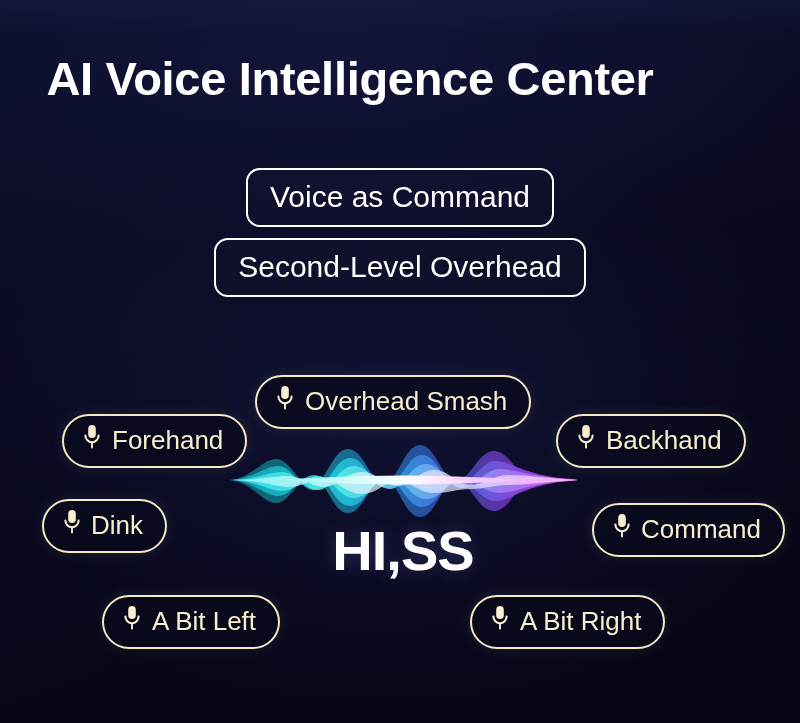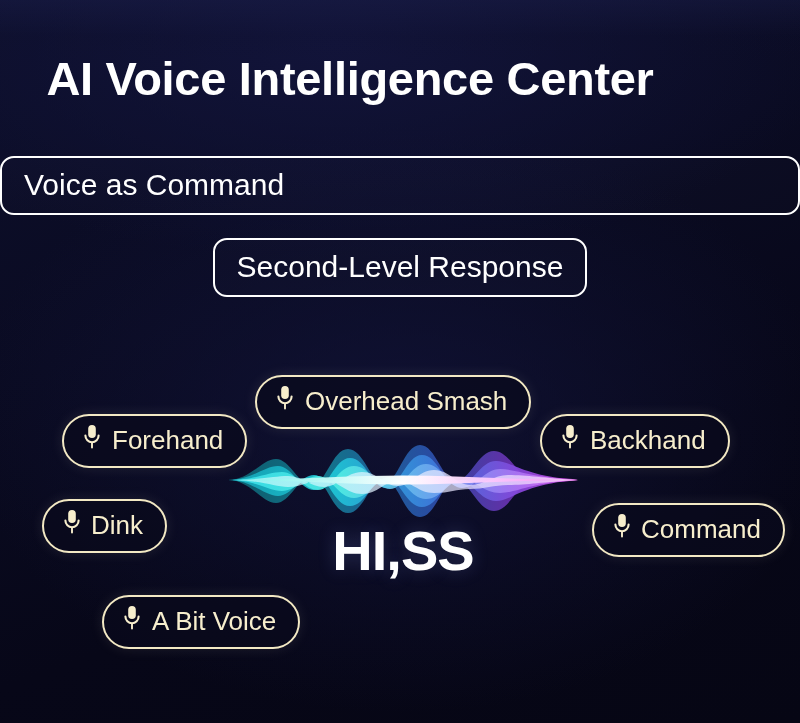--- a/index.html
+++ b/index.html
@@ -43,21 +43,21 @@
   }
 
   
   .chip-row {
     position: absolute;
     width: 800px;
     display: flex;
     justify-content: center;
     gap: 20px;
   }
-  .chip-row.r1 { left: 0; top: 156px; flex-direction: column; }
+  .chip-row.r1 { left: 0; top: 168px; }
   .chip-row.r2 { left: 0; top: 238px; }
 
   .chip {
     border: 2px solid #ffffff;
     border-radius: 14px;
     color: #ffffff;
     font-size: 30px;
     padding: 10px 22px 12px 22px;
     background: rgba(255,255,255,0.012);
     white-space: nowrap;
@@ -107,41 +107,41 @@
     line-height: 1.1;
     box-shadow: 0 0 14px rgba(243,233,196,0.10);
   }
   .vpill .mic { flex: 0 0 auto; display: block; }
   .vpill .vlabel { display: block; }
   .vpill.wide-gap { gap: 9px; }
 
   
   .p-overhead { left: 255px; top: 375px; }
   .p-forehand { left: 62px;  top: 414px; }
-  .p-backhand { left: 540px; top: 414px; }
+  .p-backhand { left: 556px; top: 414px; }
   .p-dink     { left: 42px;  top: 499px; }
   .p-volley   { left: 592px; top: 503px; }
   .p-abitleft { left: 102px; top: 595px; }
   .p-abitright{ left: 470px; top: 595px; }
 </style>
 </head>
 <body>
 
 <div id="stage">
 
   <div class="top-haze"></div>
 
   <div class="title">AI Voice Intelligence Center</div>
 
   <div class="chip-row r1">
     <div class="chip">Voice as Command</div>
   </div>
 
   <div class="chip-row r2">
-    <div class="chip">Second-Level Response</div>
+    <div class="chip">Second-Level Overhead</div>
   </div>
 
   <svg id="wave" viewBox="0 0 350 90" preserveAspectRatio="none">
     <defs>
       <linearGradient id="gA" x1="0" y1="0" x2="1" y2="0">
         <stop offset="0%" stop-color="#0d5f6e"></stop>
         <stop offset="28%" stop-color="#13788f"></stop>
         <stop offset="58%" stop-color="#2a4fa8"></stop>
         <stop offset="82%" stop-color="#6b2fae"></stop>
         <stop offset="100%" stop-color="#9c2fa8"></stop>
@@ -249,17 +249,27 @@
   </div>
 
   <div class="vpill p-abitleft">
     <span class="mic">
       <svg width="20" height="28" viewBox="0 0 20 28">
         <rect x="6.2" y="2" width="7.6" height="13" rx="3.8" fill="#f7eecd"></rect>
         <path d="M3.4,12.6 a6.6,6.6 0 0 0 13.2,0" fill="none" stroke="#f7eecd" stroke-width="2.1" stroke-linecap="round"></path>
         <rect x="9.05" y="19" width="1.9" height="6.4" rx="0.95" fill="#f7eecd"></rect>
       </svg>
     </span>
-    <span class="vlabel">A Bit Voice</span>
-  </div>
-
+    <span class="vlabel">A Bit Left</span>
+  </div>
+
+  <div class="vpill p-abitright">
+    <span class="mic">
+      <svg width="20" height="28" viewBox="0 0 20 28">
+        <rect x="6.2" y="2" width="7.6" height="13" rx="3.8" fill="#f7eecd"></rect>
+        <path d="M3.4,12.6 a6.6,6.6 0 0 0 13.2,0" fill="none" stroke="#f7eecd" stroke-width="2.1" stroke-linecap="round"></path>
+        <rect x="9.05" y="19" width="1.9" height="6.4" rx="0.95" fill="#f7eecd"></rect>
+      </svg>
+    </span>
+    <span class="vlabel">A Bit Right</span>
+  </div>
 
 </div>
 
 </body></html>

